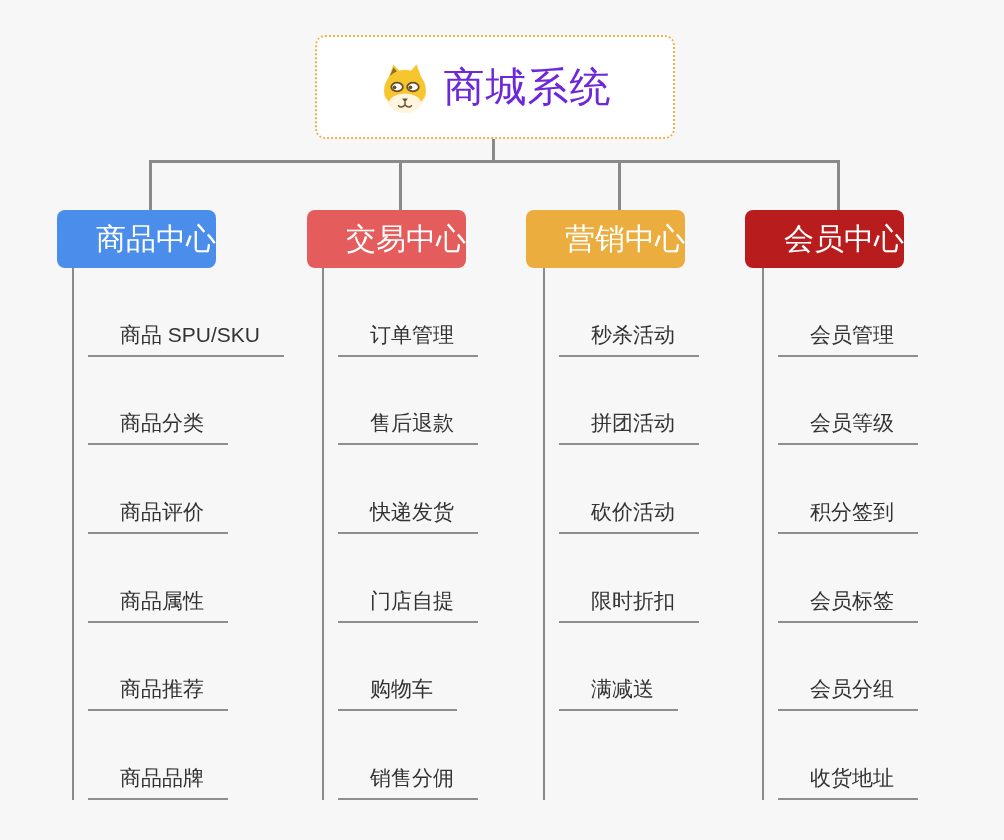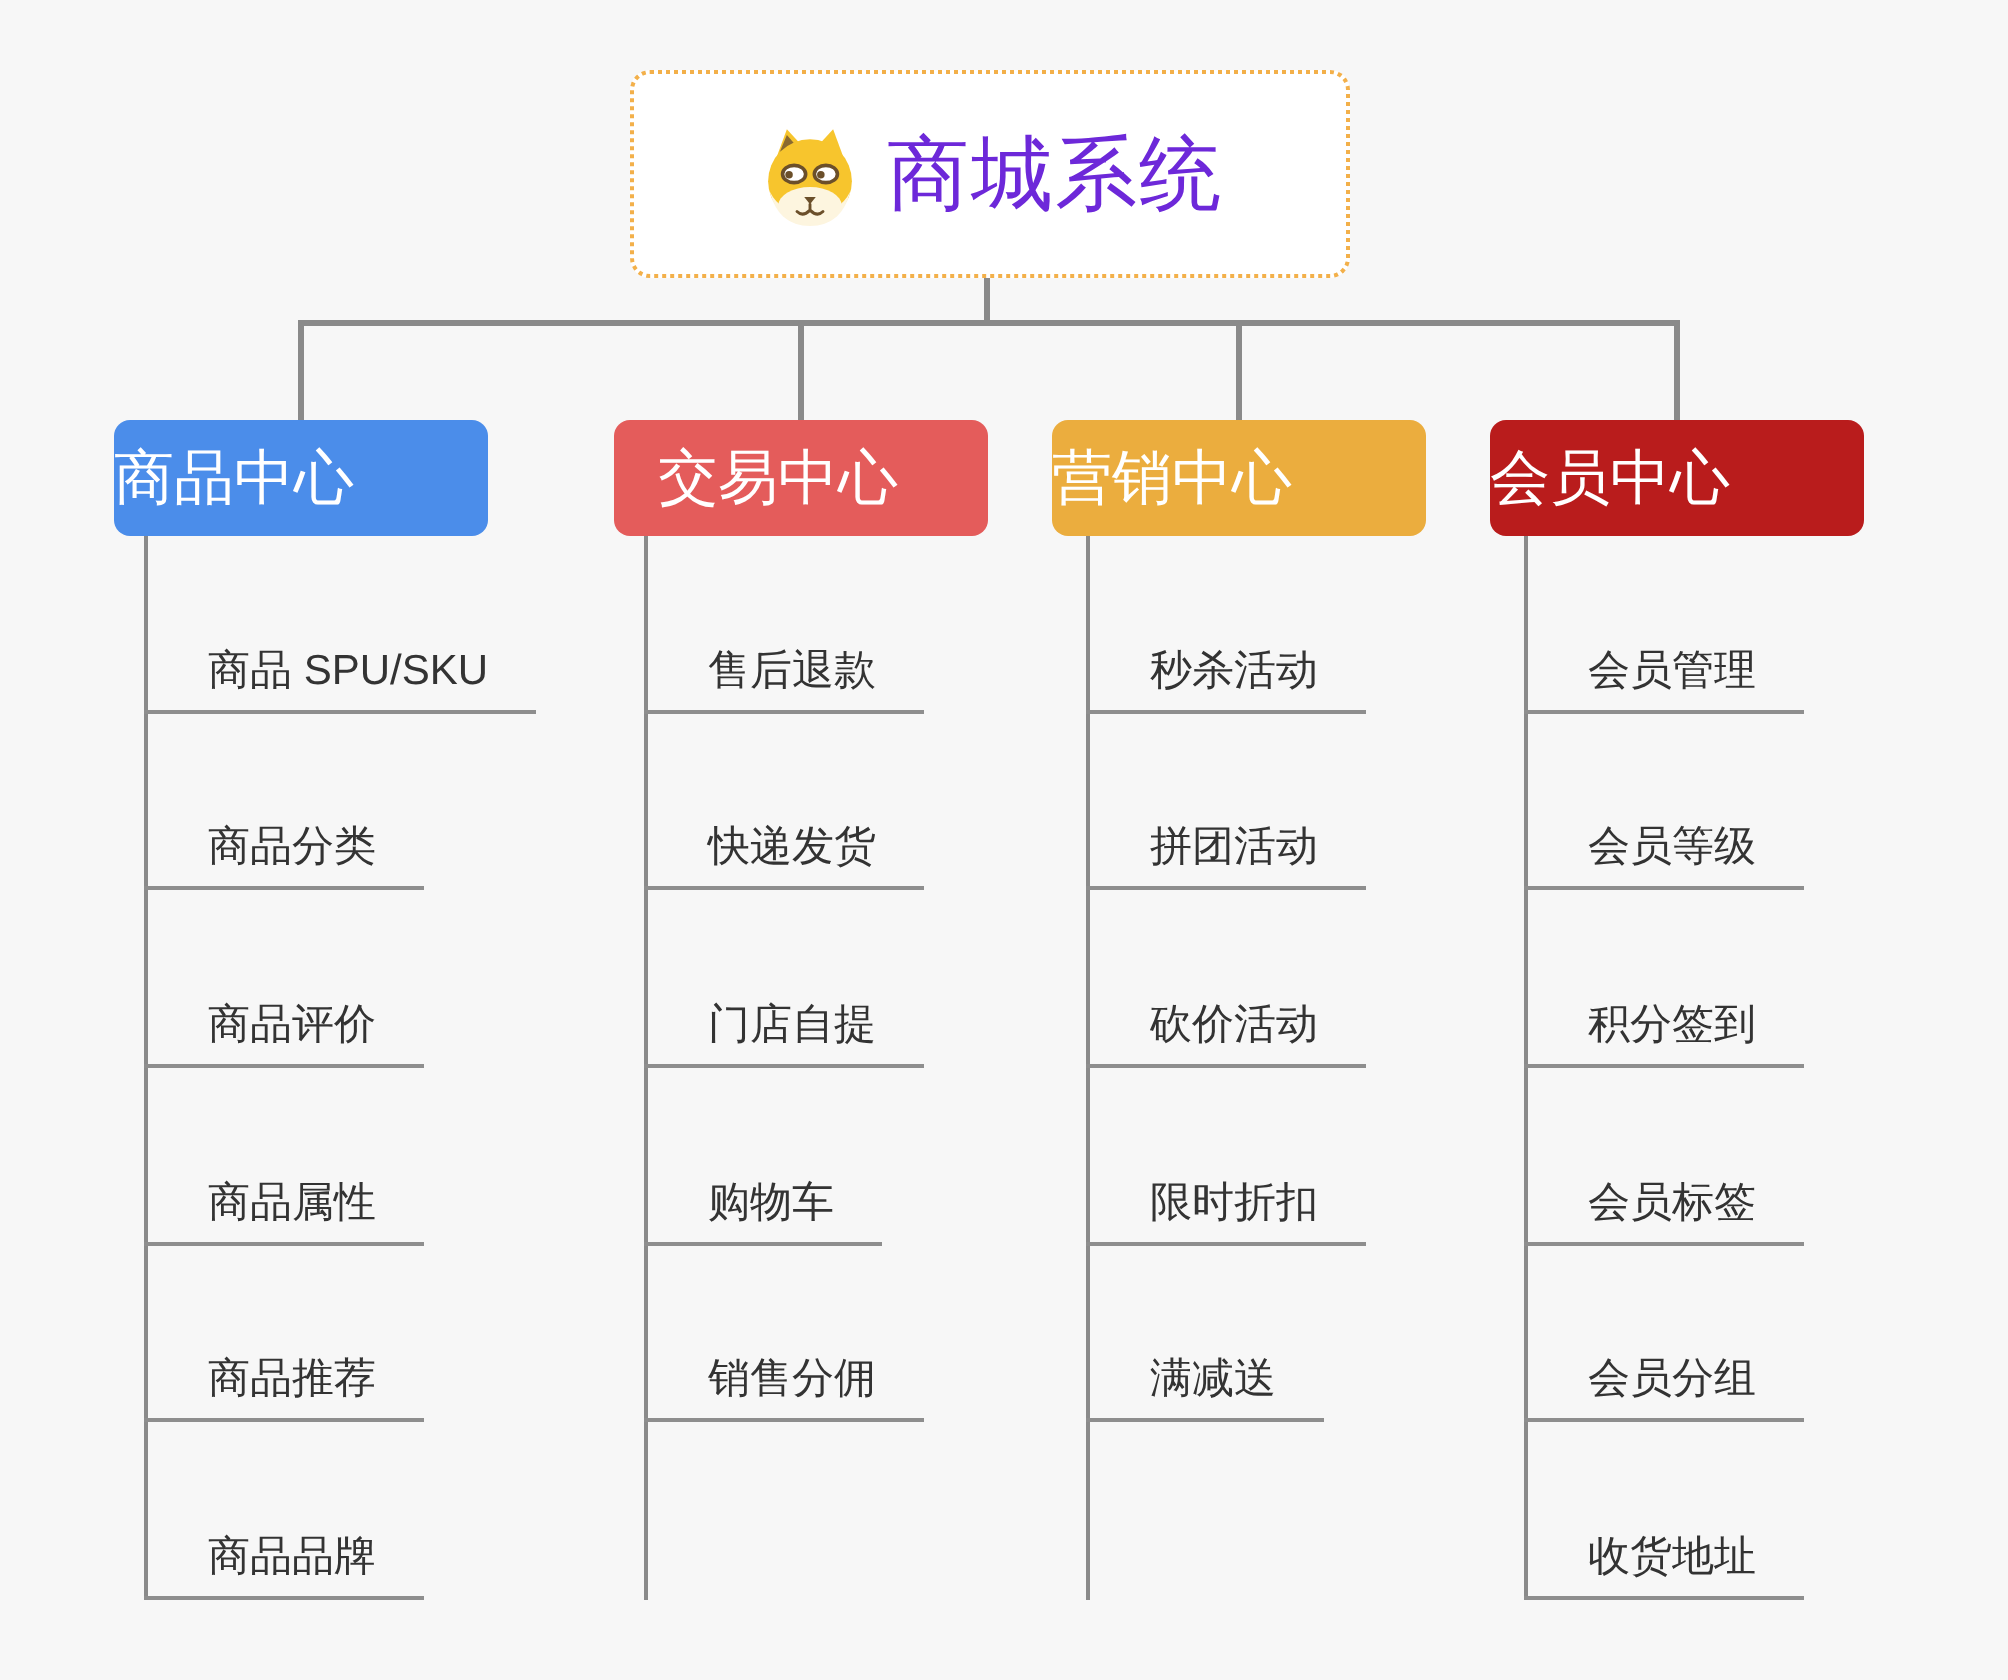--- a/index.html
+++ b/index.html
@@ -45,25 +45,25 @@
   .drop        { top: 160px; width: 3px; height: 52px; }
   .drop-1 { left: 149px; }
   .drop-2 { left: 399px; }
   .drop-3 { left: 618px; }
   .drop-4 { left: 837px; }
 
   
   .branch-box {
     position: absolute;
     top: 210px;
-    width: 187px; height: 58px;
+    width: 159px; height: 58px;
     border-radius: 8px;
     display: flex;
     align-items: center;
-    justify-content: flex-start;
+    justify-content: flex-end;
     color: #ffffff;
     font-size: 30px;
     white-space: nowrap;
     cursor: default;
   }
   .branch-1 { left: 57px;  background: #4b8dea; }
   .branch-2 { left: 307px; background: #e45c5b; }
   .branch-3 { left: 526px; background: #ebad3e; }
   .branch-4 { left: 745px; background: #70c23d; }
 
@@ -71,20 +71,21 @@
   .spine { position: absolute; top: 268px; width: 2px; height: 532px; background: #8a8a8a; }
   .spine-1 { left: 72px; }
   .spine-2 { left: 322px; }
   .spine-3 { left: 543px; }
   .spine-4 { left: 762px; }
 
   .tree {
     position: absolute;
     top: 268px;
     width: 250px;
+    padding-left: 16px;
   }
   .tree-1 { left: 72px; }
   .tree-2 { left: 322px; }
   .tree-3 { left: 543px; }
   .tree-4 { left: 762px; }
 
   .slot {
     height: 88.7px;
     display: flex;
     align-items: flex-end;
@@ -165,20 +166,23 @@
     <div class="slot">
         <div class="item">商品推荐</div>
       </div>
     <div class="slot">
         <div class="item">商品品牌</div>
       </div>
   </div>
 
   <div class="tree tree-2">
     <div class="slot">
+        <div class="item">订单管理</div>
+      </div>
+    <div class="slot">
         <div class="item">售后退款</div>
       </div>
     <div class="slot">
         <div class="item">快递发货</div>
       </div>
     <div class="slot">
         <div class="item">门店自提</div>
       </div>
     <div class="slot">
         <div class="item">购物车</div>

